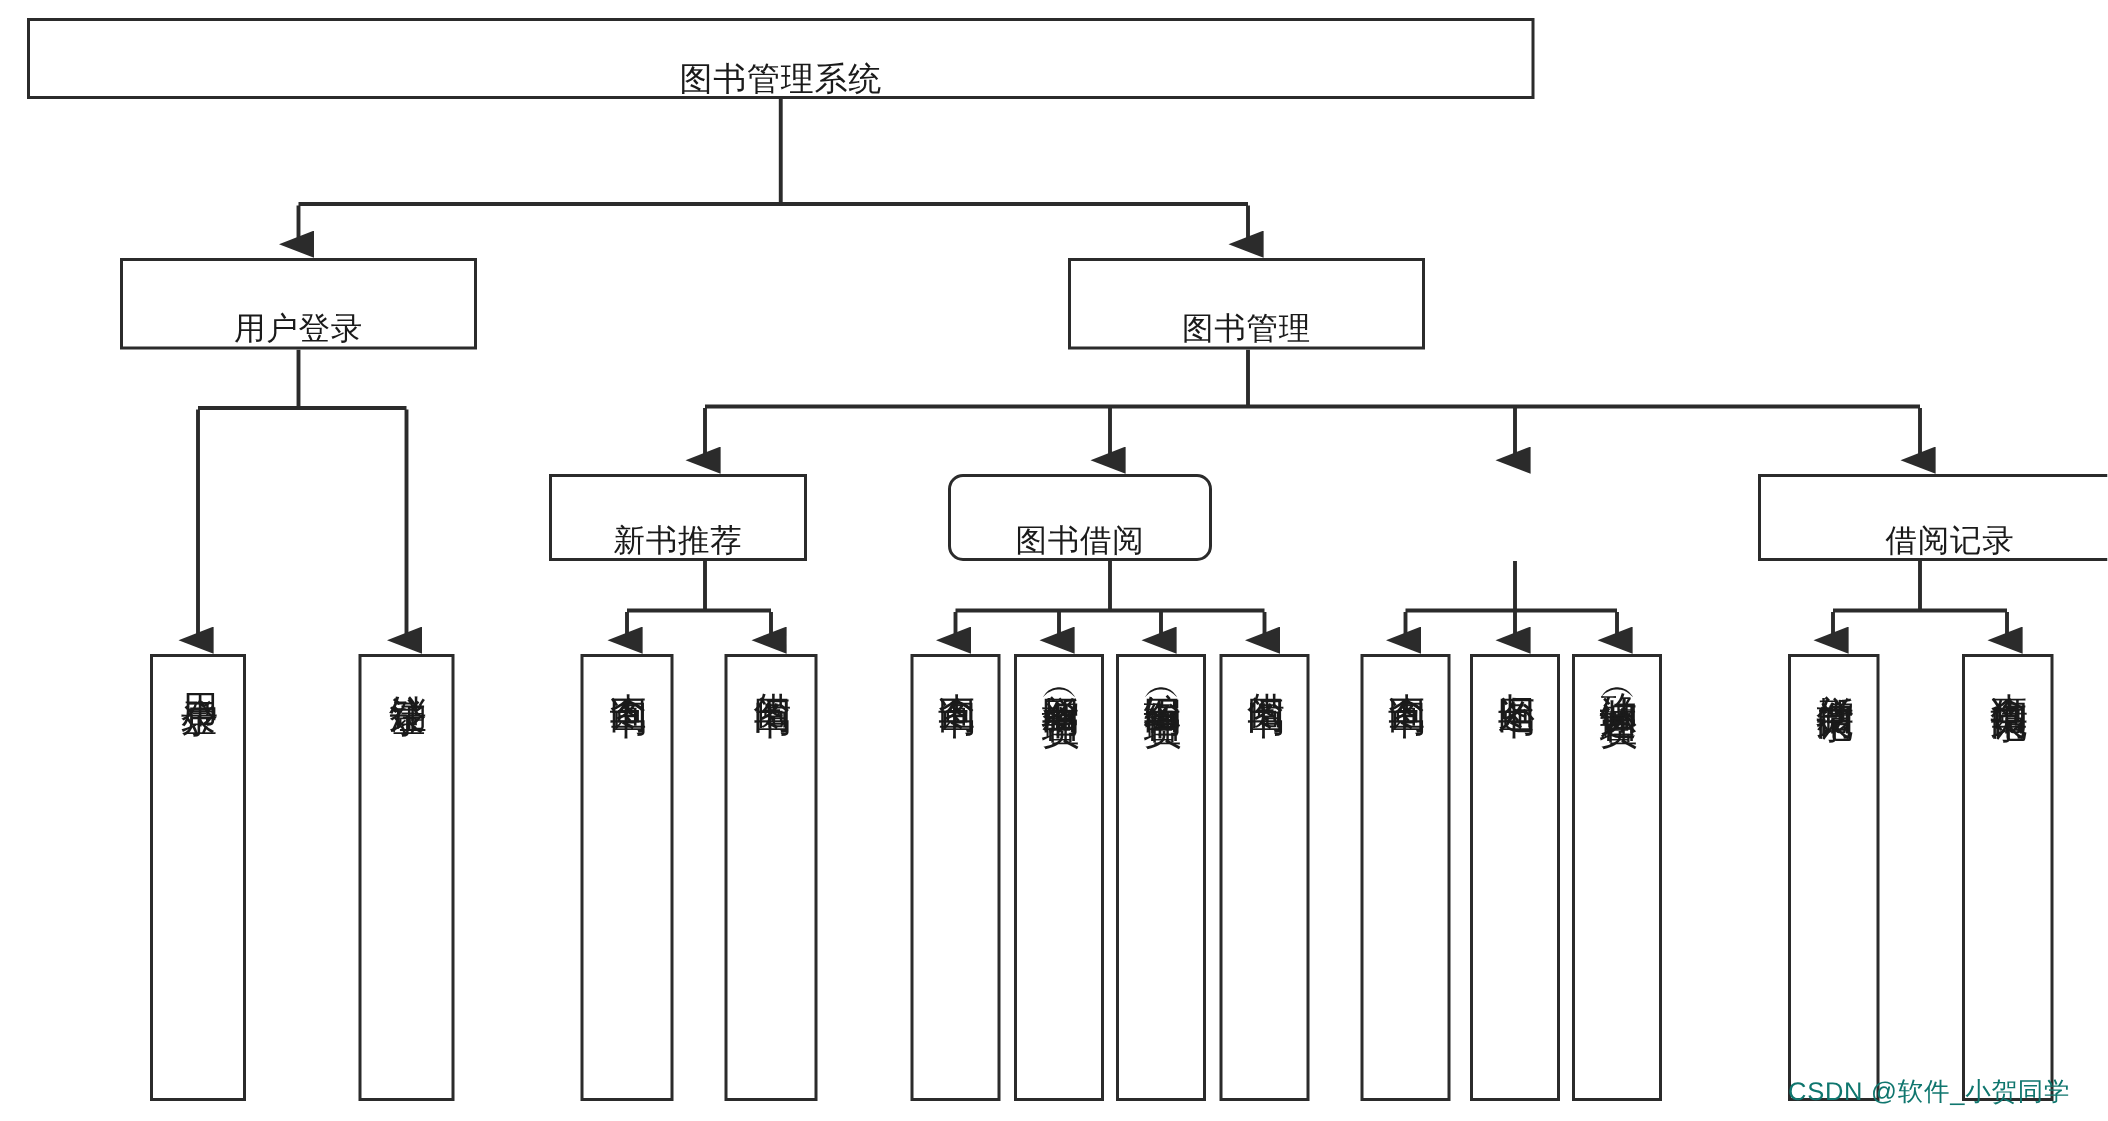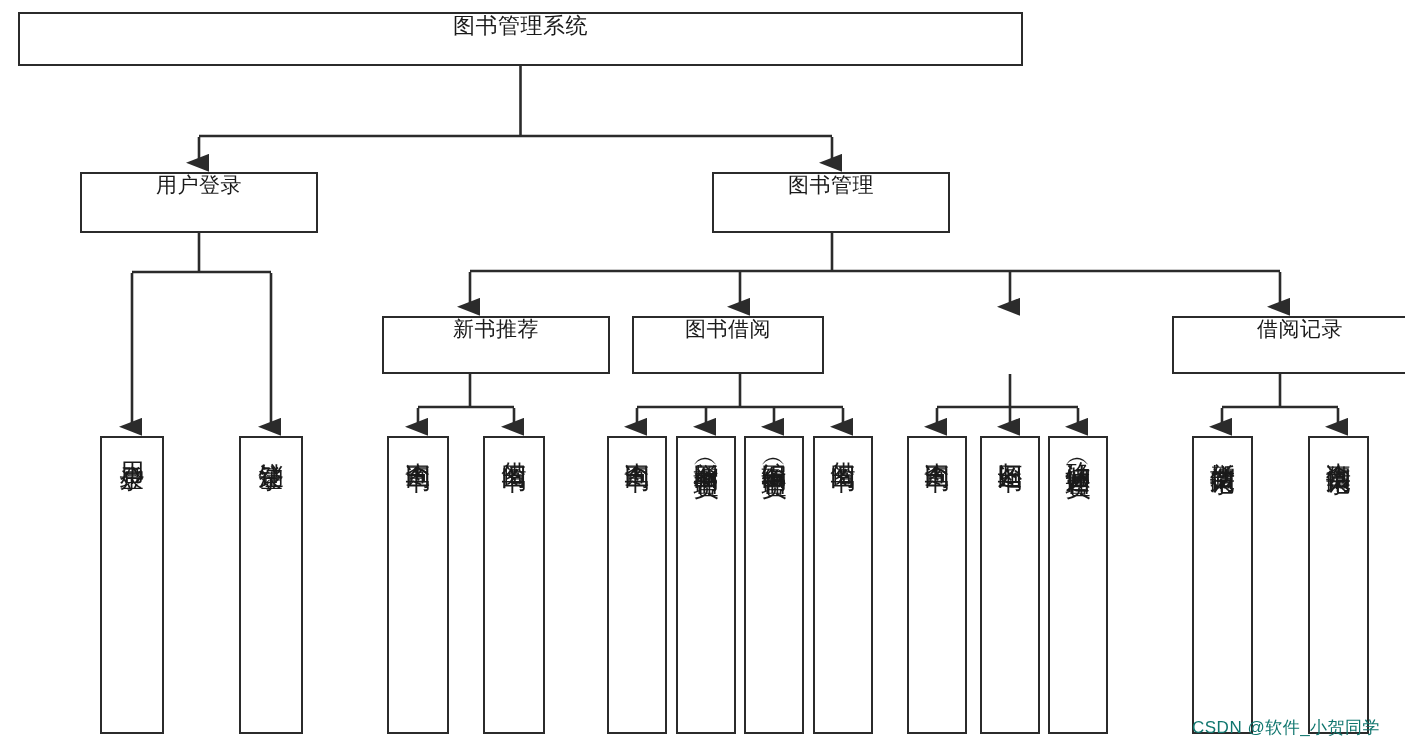--- a/index.html
+++ b/index.html
@@ -24,21 +24,21 @@
     top: 0;
     width: 1405px;
     height: 747px;
   }
   .node {
     position: absolute;
     box-sizing: border-box;
     background: #ffffff;
     border: 2px solid #2b2b2b;
     display: flex;
-    align-items: flex-start;
+    align-items: flex-end;
     justify-content: center;
     color: #1a1a1a;
   }
   .node-label {
     display: block;
     line-height: 1.06;
     letter-spacing: 0.5px;
     white-space: pre;
     text-align: center;
   }
@@ -130,24 +130,24 @@
     <span class="node-label">图书管理系统</span>
   </div>
 
   <div class="node horiz" style="left:80px; top:172px; width:238px; height:61px;">
     <span class="node-label">用户登录</span>
   </div>
   <div class="node horiz" style="left:712px; top:172px; width:238px; height:61px;">
     <span class="node-label">图书管理</span>
   </div>
 
-  <div class="node horiz" style="left:382px; top:316px; width:228px; height:58px;">
+  <div class="node horiz" style="left:366px; top:316px; width:172px; height:58px;">
     <span class="node-label">新书推荐</span>
   </div>
-  <div class="node horiz" style="left:632px; top:316px; width:192px; height:58px;">
+  <div class="node horiz" style="left:632px; top:316px; width:176px; height:58px;border-radius:10px;">
     <span class="node-label">图书借阅</span>
   </div>
   <div class="node horiz" style="left:1172px; top:316px; width:256px; height:58px;">
     <span class="node-label">借阅记录</span>
   </div>
 
   <div class="node vert" style="left:100px; top:436px; width:64px; height:298px;">
     <span class="node-label">用户登录</span>
   </div>
   <div class="node vert" style="left:239px; top:436px; width:64px; height:298px;">

